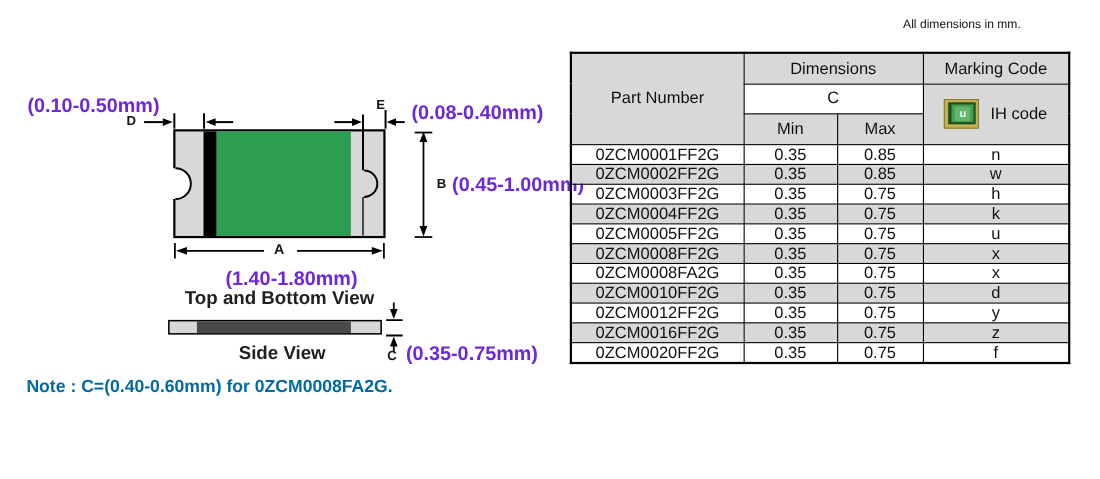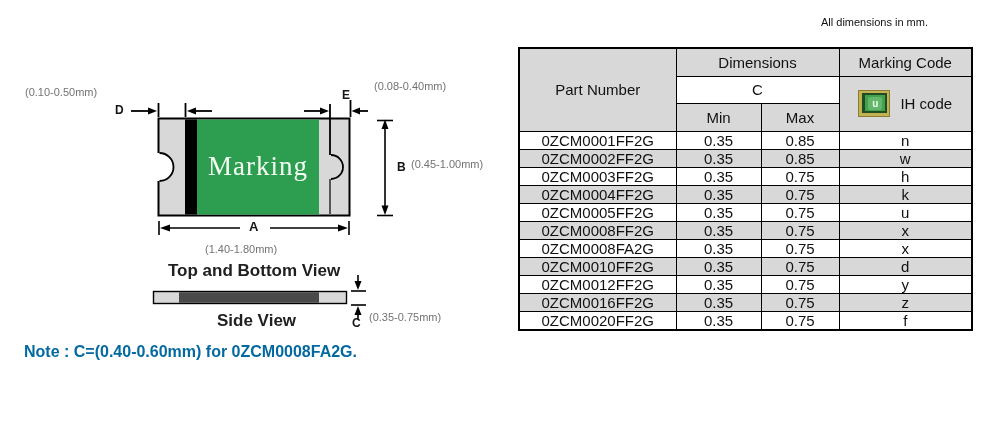--- a/index.html
+++ b/index.html
@@ -1,19 +1,19 @@
 <!DOCTYPE html>
 <html><head>
 <meta charset="utf-8">
 <style>
   html,body{margin:0;padding:0;background:#fff;}
   #page{position:relative;width:1000px;height:435px;background:#ffffff;overflow:hidden;
         font-family:"Liberation Sans",sans-serif;color:#1a1a1a;}
   .abs{position:absolute;}
-  .dimtext{font-weight:400;font-size:11px;color:#737373;white-space:nowrap;}
+  .dimtext{font-weight:700;font-size:18px;color:#6d28d9;white-space:nowrap;}
   .dimletter{font-weight:700;font-size:12px;color:#141414;white-space:nowrap;}
   .caption{font-weight:700;font-size:17px;color:#202020;white-space:nowrap;}
   #marking-area{left:197px;top:119px;width:122px;height:95px;display:flex;
                 align-items:center;justify-content:center;}
   #marking-text{font-family:"Liberation Serif",serif;font-size:27px;color:#f4fff4;
                 letter-spacing:1px;}
   #all-dims{left:821px;top:16px;font-size:11px;font-weight:400;color:#111;}
   #note-text{left:24px;top:343px;font-size:16px;font-weight:700;color:#0369a1;text-align:right;}
 
   
@@ -105,32 +105,29 @@
       <line x1="351" y1="291" x2="366" y2="291"></line>
       <line x1="351" y1="305" x2="366" y2="305"></line>
       <polygon points="358,306 354.5,315 361.5,315" fill="#000" stroke="none"></polygon>
       <line x1="358" y1="312" x2="358" y2="320"></line>
     </g>
   </svg>
 
   <div class="abs dimtext" style="left:25px;top:86px;">(0.10-0.50mm)</div>
   <div class="abs dimletter" style="left:115px;top:103px;">D</div>
   <div class="abs dimletter" style="left:342px;top:88px;">E</div>
-  <div class="abs dimtext" style="left:374px;top:80px;">(0.08-0.40mm)</div>
+  <div class="abs dimtext" style="left:374px;top:92px;">(0.08-0.40mm)</div>
   <div class="abs dimletter" style="left:397px;top:160px;">B</div>
   <div class="abs dimtext" style="left:411px;top:158px;">(0.45-1.00mm)</div>
   <div class="abs dimletter" style="left:249px;top:219px;font-size:13px;">A</div>
   <div class="abs dimtext" style="left:205px;top:243px;">(1.40-1.80mm)</div>
   <div class="abs caption" style="left:168px;top:261px;">Top and Bottom View</div>
   <div class="abs caption" style="left:217px;top:311px;">Side View</div>
   <div class="abs dimletter" style="left:352px;top:316px;">C</div>
   <div class="abs dimtext" style="left:369px;top:311px;">(0.35-0.75mm)</div>
-  <div class="abs" id="marking-area">
-    <span id="marking-text">Marking</span>
-  </div>
   <div class="abs" id="note-text">Note : C=(0.40-0.60mm) for 0ZCM0008FA2G.</div>
 
   <div class="abs" id="all-dims">All dimensions in mm.</div>
 
   <table id="spec-table">
     <colgroup>
       <col class="col-part">
         <col class="col-min">
         <col class="col-max">
         <col class="col-mark">

